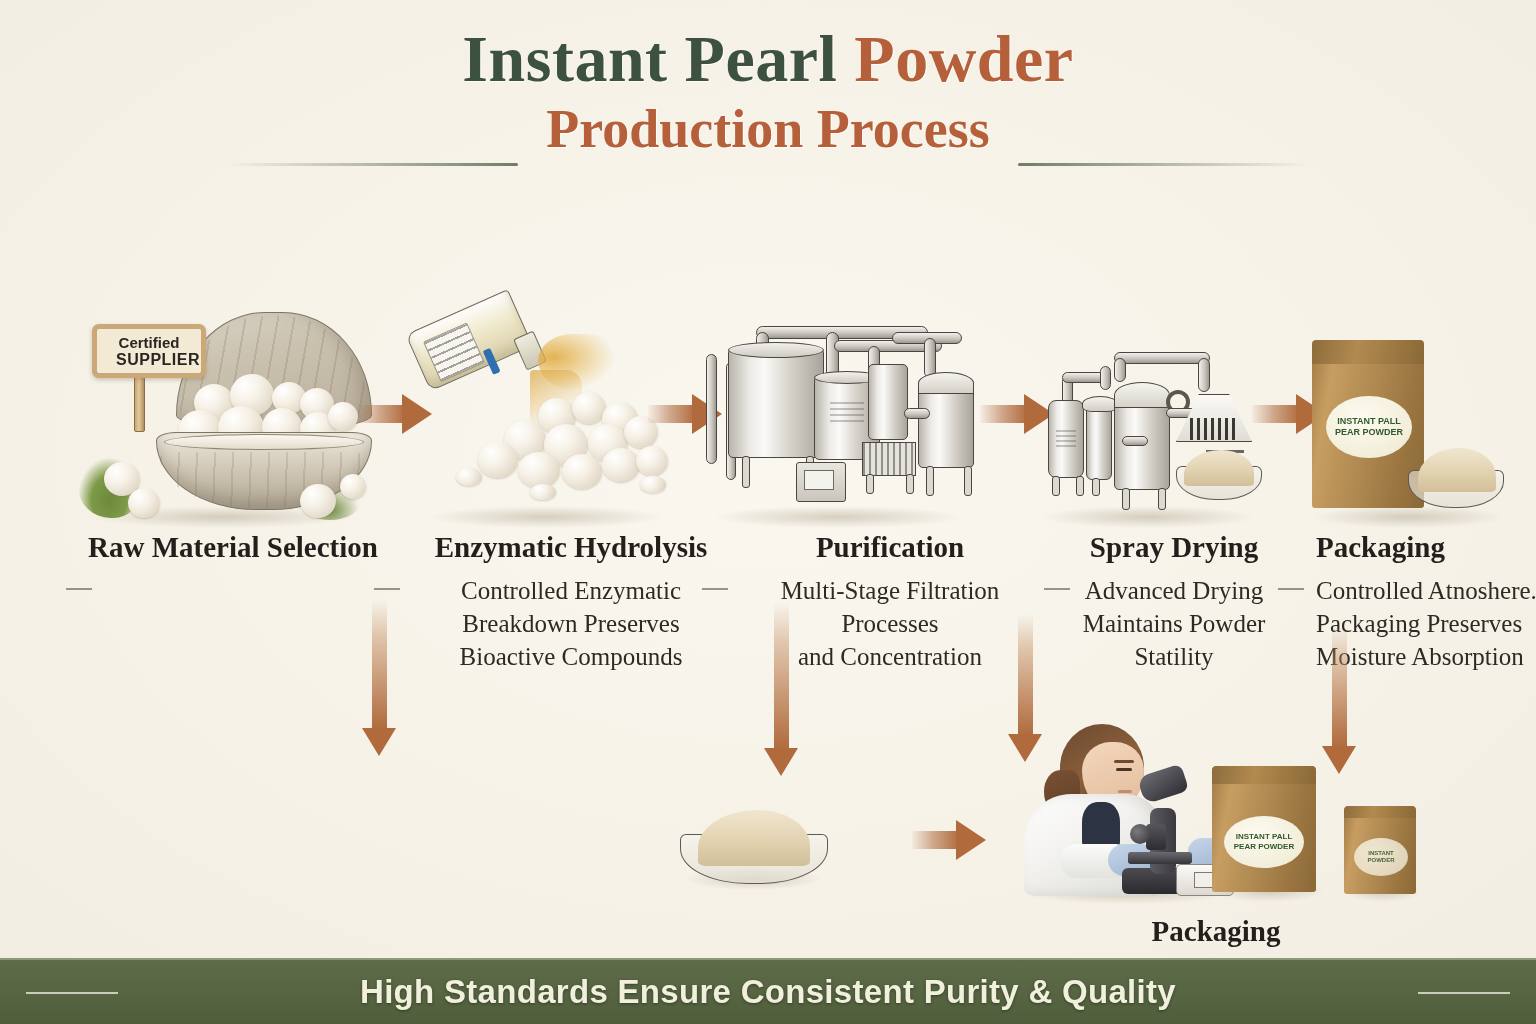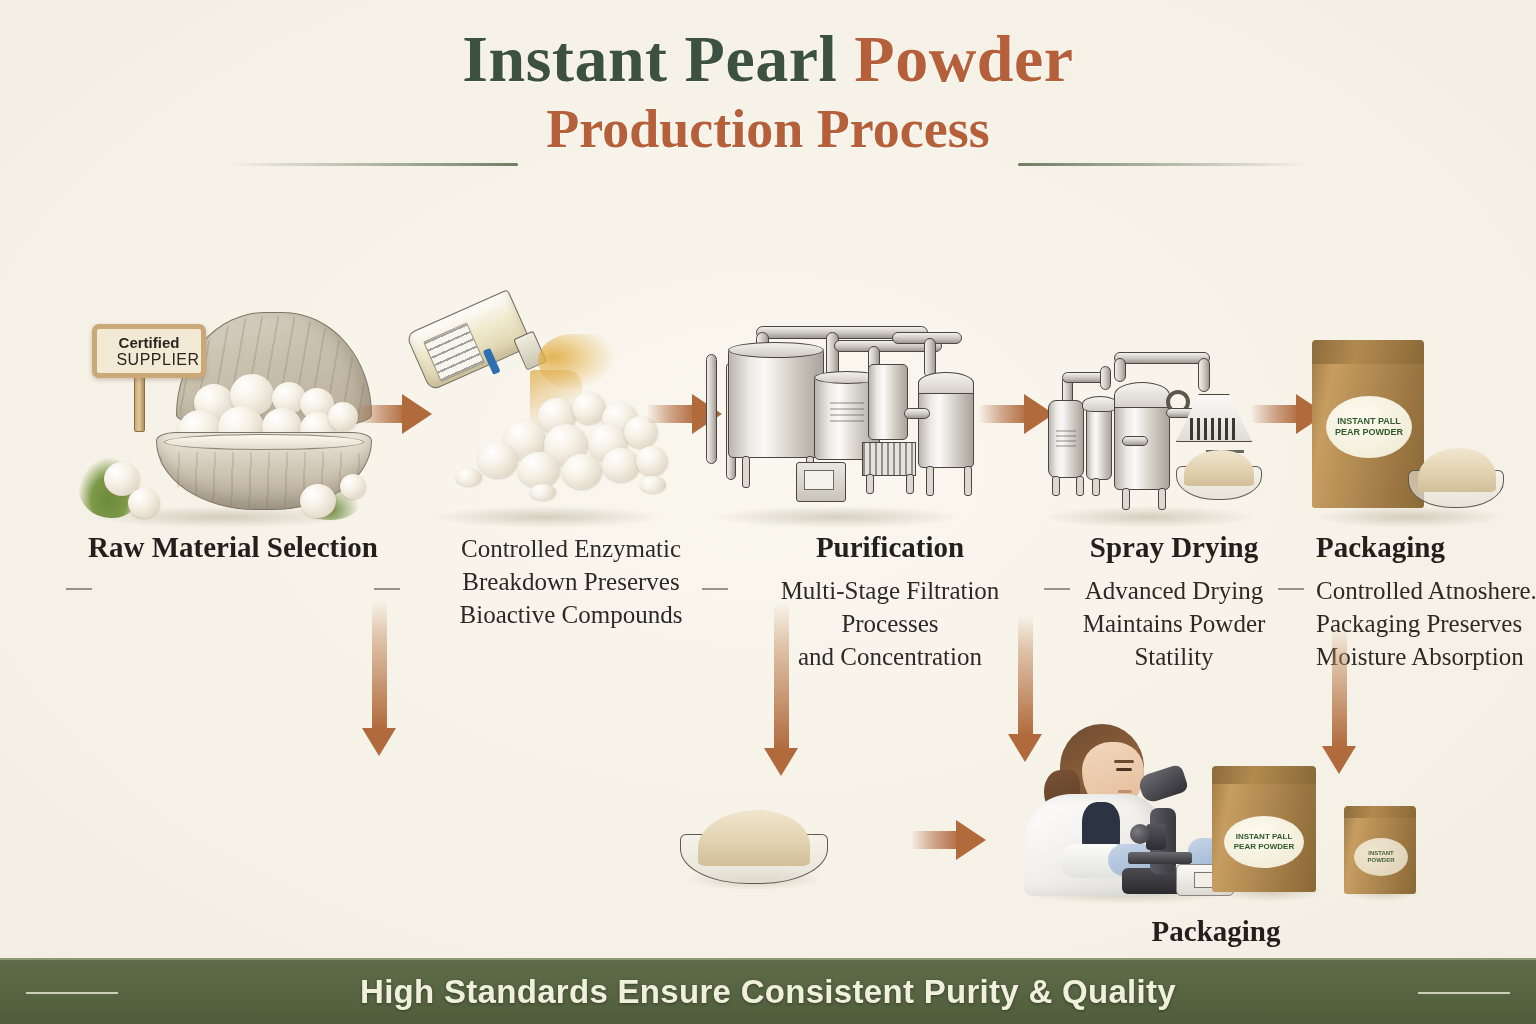--- a/index.html
+++ b/index.html
@@ -267,21 +267,21 @@
       <div class="pearl" style="left:228px;top:178px;width:36px;height:34px;"></div>
       <div class="pearl" style="left:268px;top:168px;width:26px;height:25px;"></div>
 
       <div style="position:absolute;left:62px;top:58px;width:11px;height:68px;
            background:linear-gradient(90deg,#c9a775 0%,#e4c89c 45%,#b08f5e 100%);border:1.2px solid #8a6f45;border-radius:2px;"></div>
       <div style="position:absolute;left:20px;top:18px;width:114px;height:54px;
            background:#f3ead6;border:5px solid #caa877;border-radius:7px;
            box-shadow:0 2px 4px rgba(130,110,80,.35);display:flex;flex-direction:column;
            align-items:center;justify-content:center;">
         <div style="font-family:'Liberation Sans',sans-serif;font-size:15px;color:#2a2520;font-weight:600;">Certified</div>
-        <div style="font-family:'Liberation Sans',sans-serif;font-size:16px;color:#2a2520;font-weight:400;letter-spacing:.5px;margin-left:18px;">SUPPLIER</div>
+        <div style="font-family:'Liberation Sans',sans-serif;font-size:16px;color:#2a2520;font-weight:700;letter-spacing:.5px;margin-left:18px;">SUPPLIER</div>
       </div>
     </div>
 
     <div class="h-arrow" style="left:358px; top:98px;">
       <div class="shaft"></div>
       <div class="head"></div>
     </div>
 
     <div class="stage-art" style="left:412px; width:268px; height:196px;">
       <div class="ground-shadow"></div>
@@ -449,20 +449,21 @@
 
   <div class="cols">
 
     <div class="col" style="left:58px; width:350px;">
       <div class="col-title">Raw Material Selection</div>
       <div class="dash" style="left:8px;"></div>
       <div class="dash" style="right:8px;"></div>
     </div>
 
     <div class="col" style="left:416px; width:310px;">
+      <div class="col-title">Enzymatic Hydrolysis</div>
       <div class="col-desc">
         <div>Controlled Enzymatic</div>
         <div>Breakdown Preserves</div>
         <div>Bioactive Compounds</div>
       </div>
       <div class="dash" style="right:-2px;"></div>
     </div>
 
     <div class="col" style="left:740px; width:300px;">
       <div class="col-title">Purification</div>

